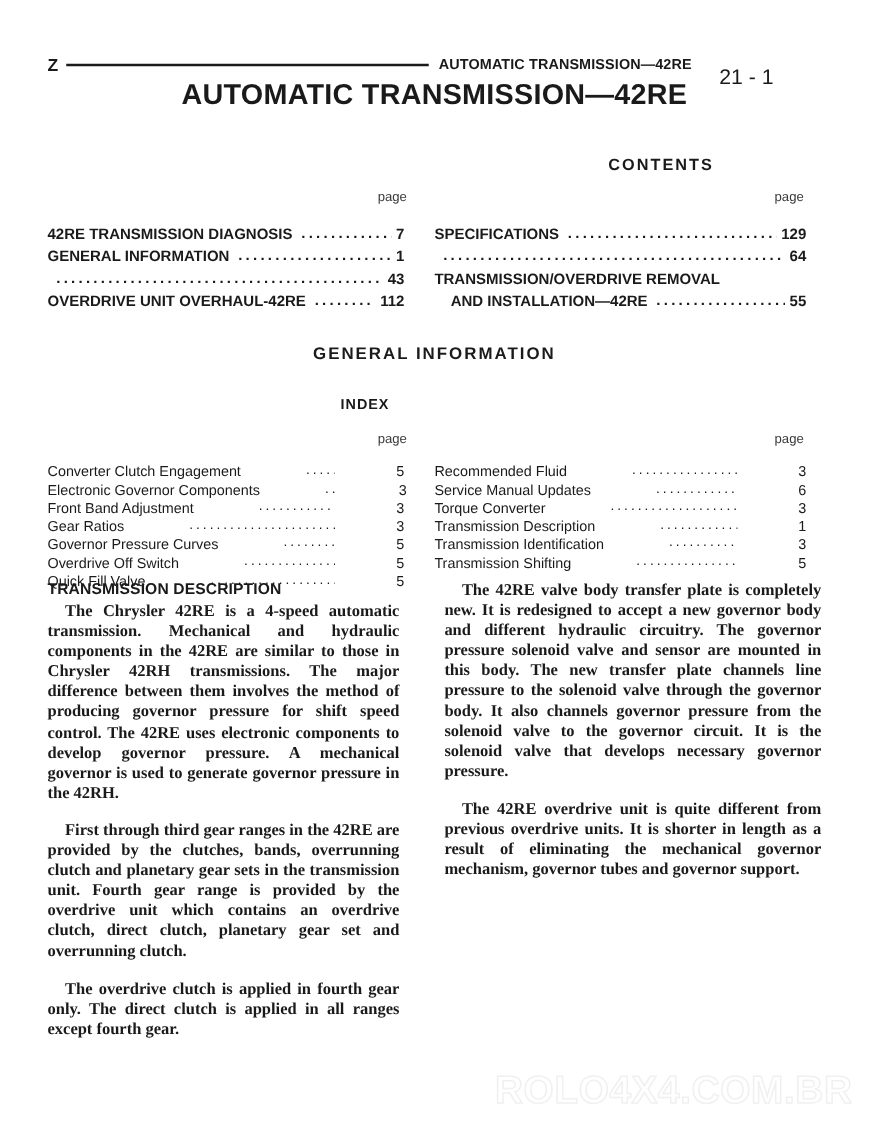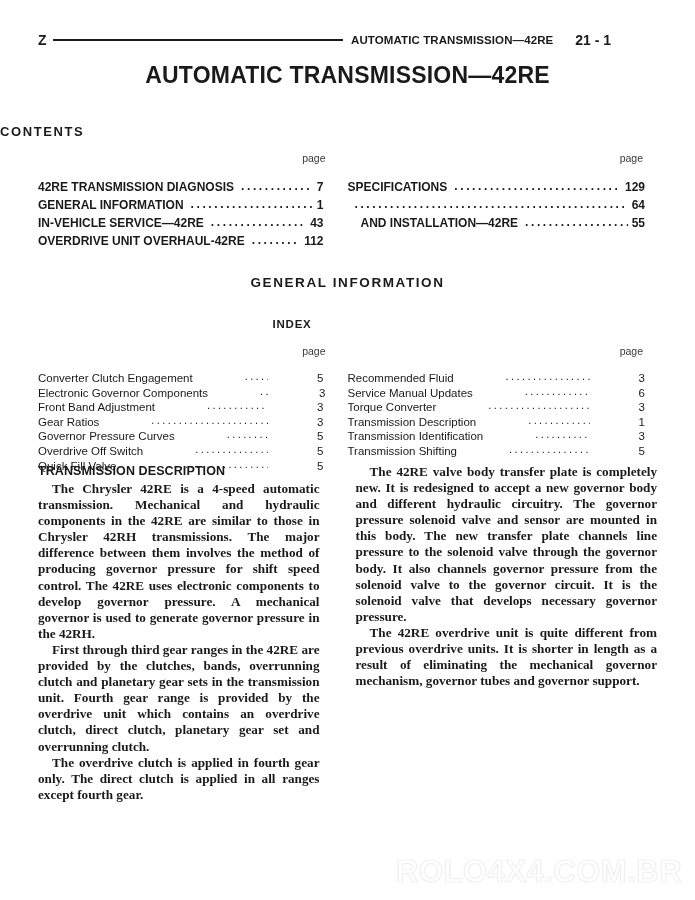--- a/index.html
+++ b/index.html
@@ -42,45 +42,46 @@
     background: #1a1a1a;
     margin: 0 8px 0 0;
   }
   .rh-title {
     font-size: 11.5px;
     font-weight: bold;
     letter-spacing: 0.1px;
     white-space: nowrap;
   }
   .rh-folio {
-    font-size: 14px;
-    font-weight: bold;
+    font-size: 17px;
+    font-weight: normal;
     margin-left: 22px;
     white-space: nowrap;
+    margin-top: 20px;
   }
 
   
   .main-title {
     position: absolute;
     left: 0;
     top: 62px;
     width: 695px;
     text-align: center;
     font-size: 23px;
     font-weight: bold;
     letter-spacing: 0.2px;
   }
 
   
   .contents-head {
     position: absolute;
     left: 0;
     top: 124px;
     width: 571px;
-    text-align: left;
+    text-align: right;
     font-size: 13px;
     font-weight: bold;
     letter-spacing: 1.6px;
   }
   .gi-head {
     position: absolute;
     left: 0;
     top: 275px;
     width: 695px;
     text-align: center;
@@ -211,21 +212,21 @@
   .body-p {
     font-family: "Liberation Serif", serif;
     font-size: 13.2px;
     line-height: 16.1px;
     text-align: justify;
     text-indent: 14px;
     margin: 0;
     hyphens: manual;
     font-weight: bold;
   }
-  .body-p + .body-p { margin-top: 0; }
+  .body-p + .body-p { margin-top: 14px; }
 
   
   .watermark {
     position: absolute;
     left: 396px;
     top: 856px;
     font-family: "Liberation Sans", sans-serif;
     font-size: 31px;
     font-weight: bold;
     letter-spacing: 0.5px;
@@ -267,39 +268,43 @@
           <span class="t">42RE TRANSMISSION DIAGNOSIS</span>
           <span class="lead">................................................................................</span>
           <span class="n">7</span>
         </div>
         <div class="toc-line">
           <span class="t">GENERAL INFORMATION</span>
           <span class="lead">................................................................................</span>
           <span class="n">1</span>
         </div>
         <div class="toc-line">
-          <span class="t">IN-VEHICLE SERVICE—42RE</span>
           <span class="lead">................................................................................</span>
           <span class="n">43</span>
         </div>
         <div class="toc-line">
           <span class="t">OVERDRIVE UNIT OVERHAUL-42RE</span>
           <span class="lead">................................................................................</span>
           <span class="n">112</span>
         </div>
       </div>
     <div class="col" id="contents-right">
         <div class="toc-line">
           <span class="t">SPECIFICATIONS</span>
           <span class="lead">................................................................................</span>
           <span class="n">129</span>
         </div>
         <div class="toc-line">
           <span class="lead">................................................................................</span>
           <span class="n">64</span>
+        </div>
+        <div class="toc-line no-lead">
+          <span class="t">TRANSMISSION/OVERDRIVE REMOVAL</span>
+          <span class="lead">................................................................................</span>
+          <span class="n"></span>
         </div>
         <div class="toc-line">
           <span class="t indent">AND INSTALLATION—42RE</span>
           <span class="lead">................................................................................</span>
           <span class="n">55</span>
         </div>
       </div>
   </div>
 
   <div class="gi-head">GENERAL INFORMATION</div>

